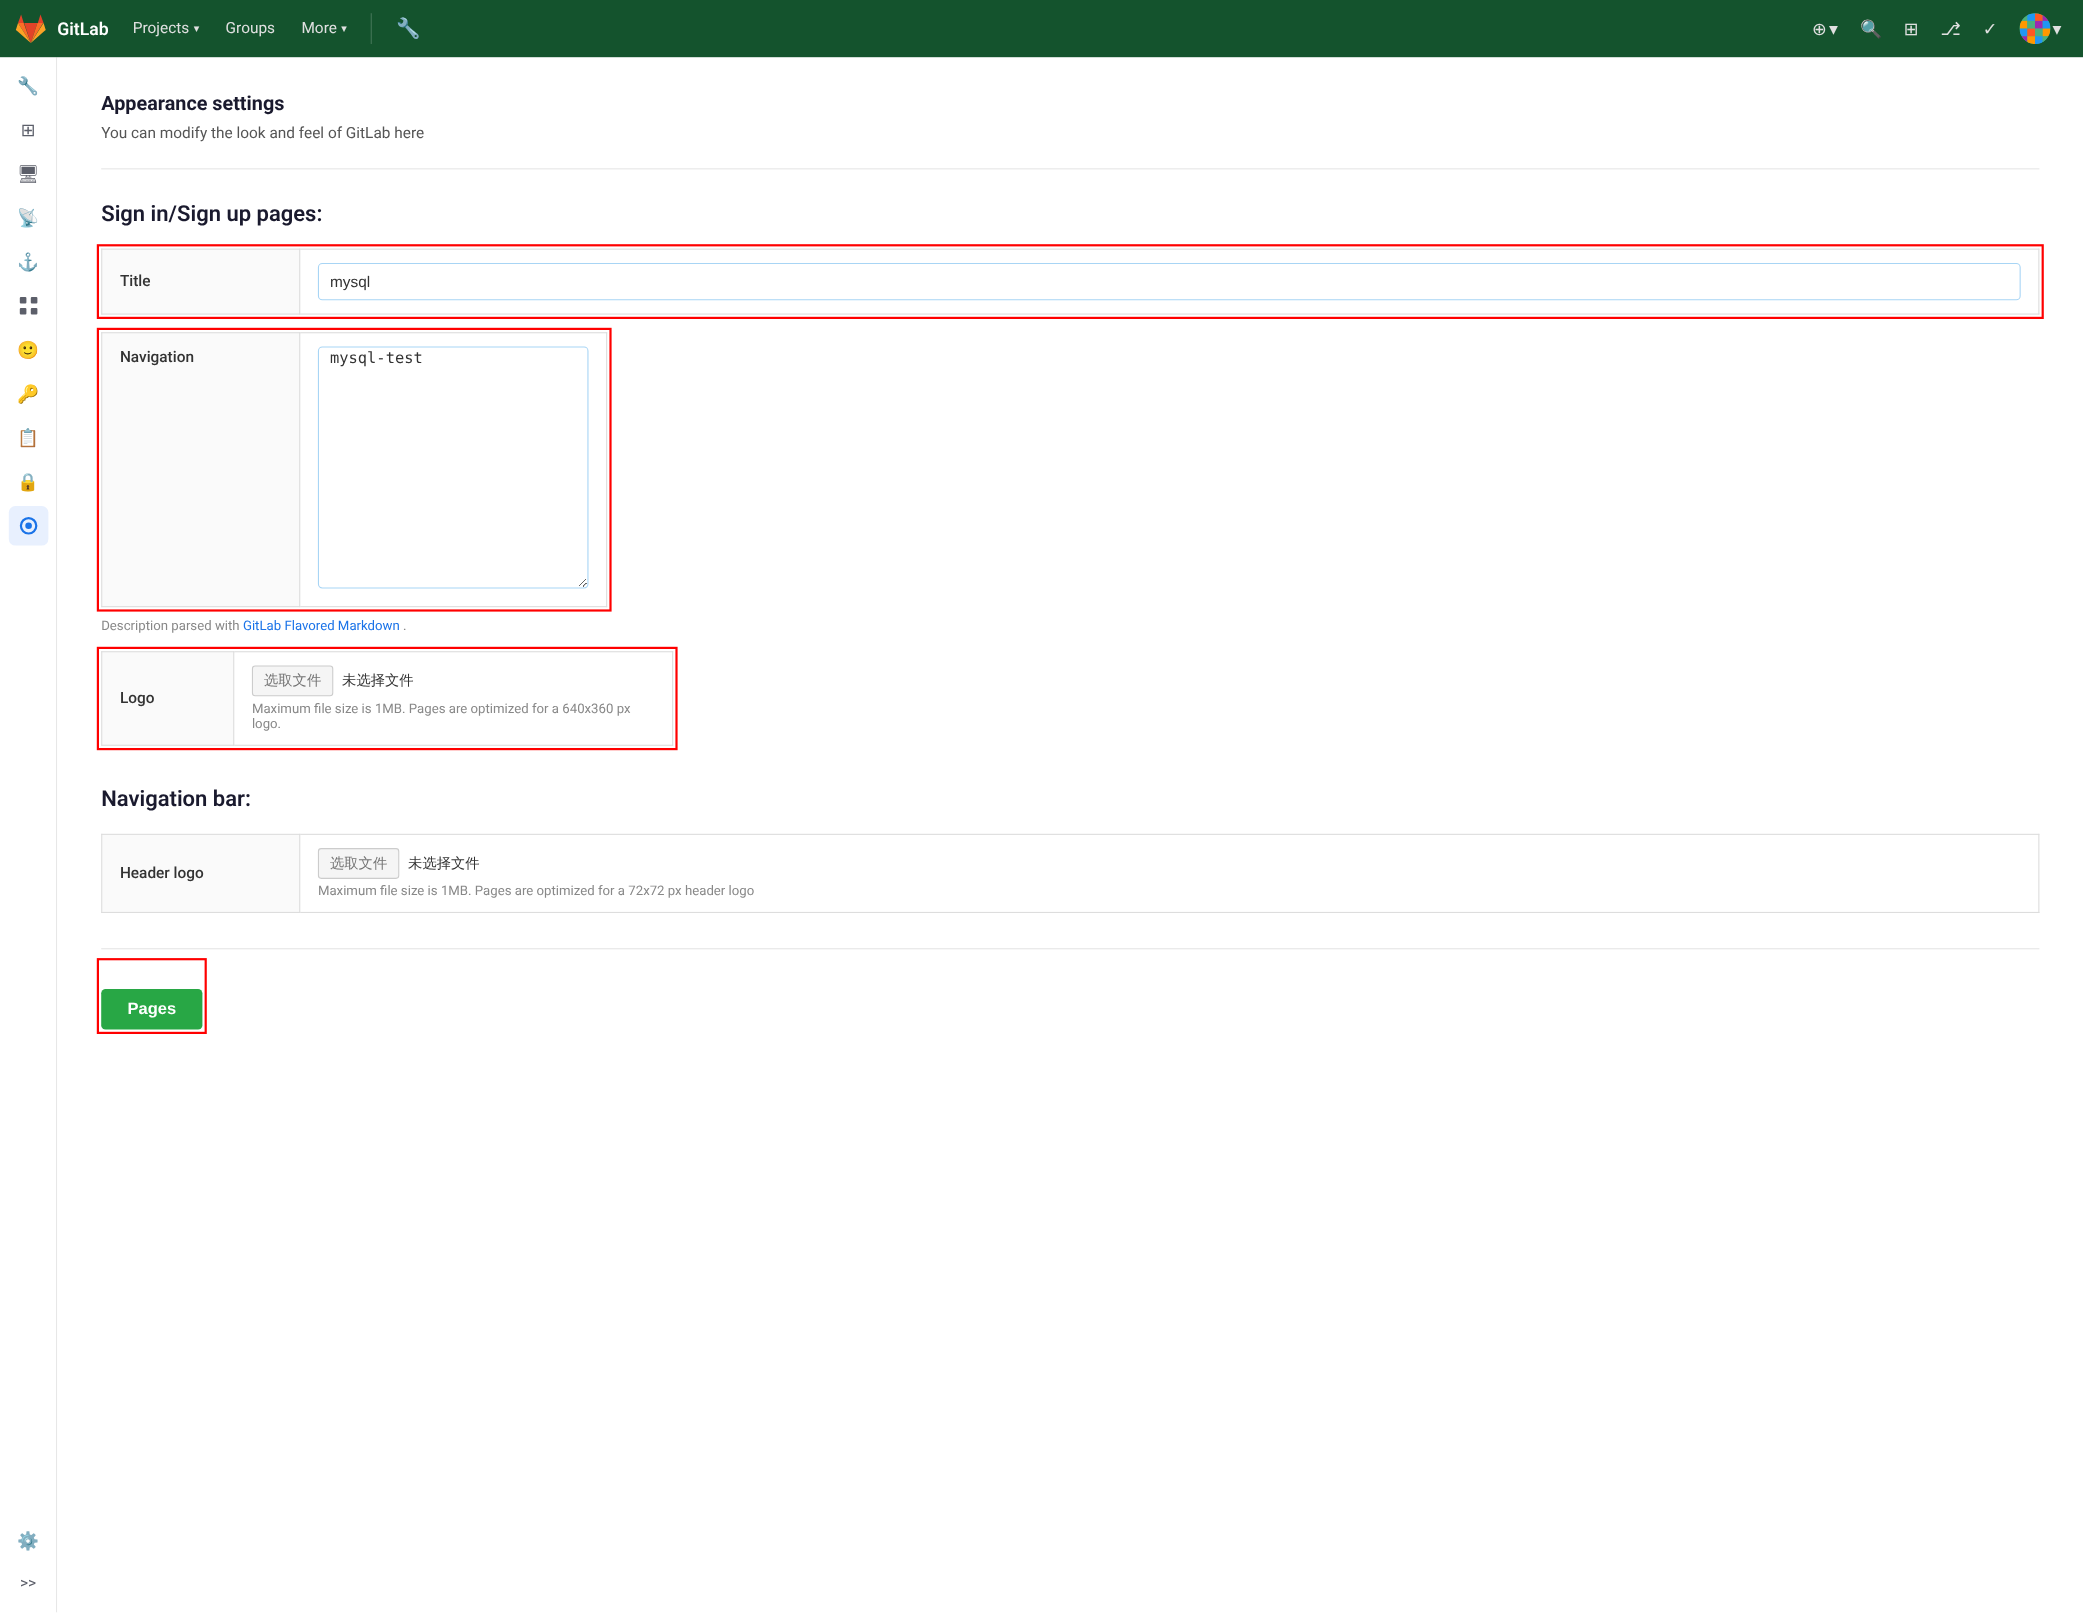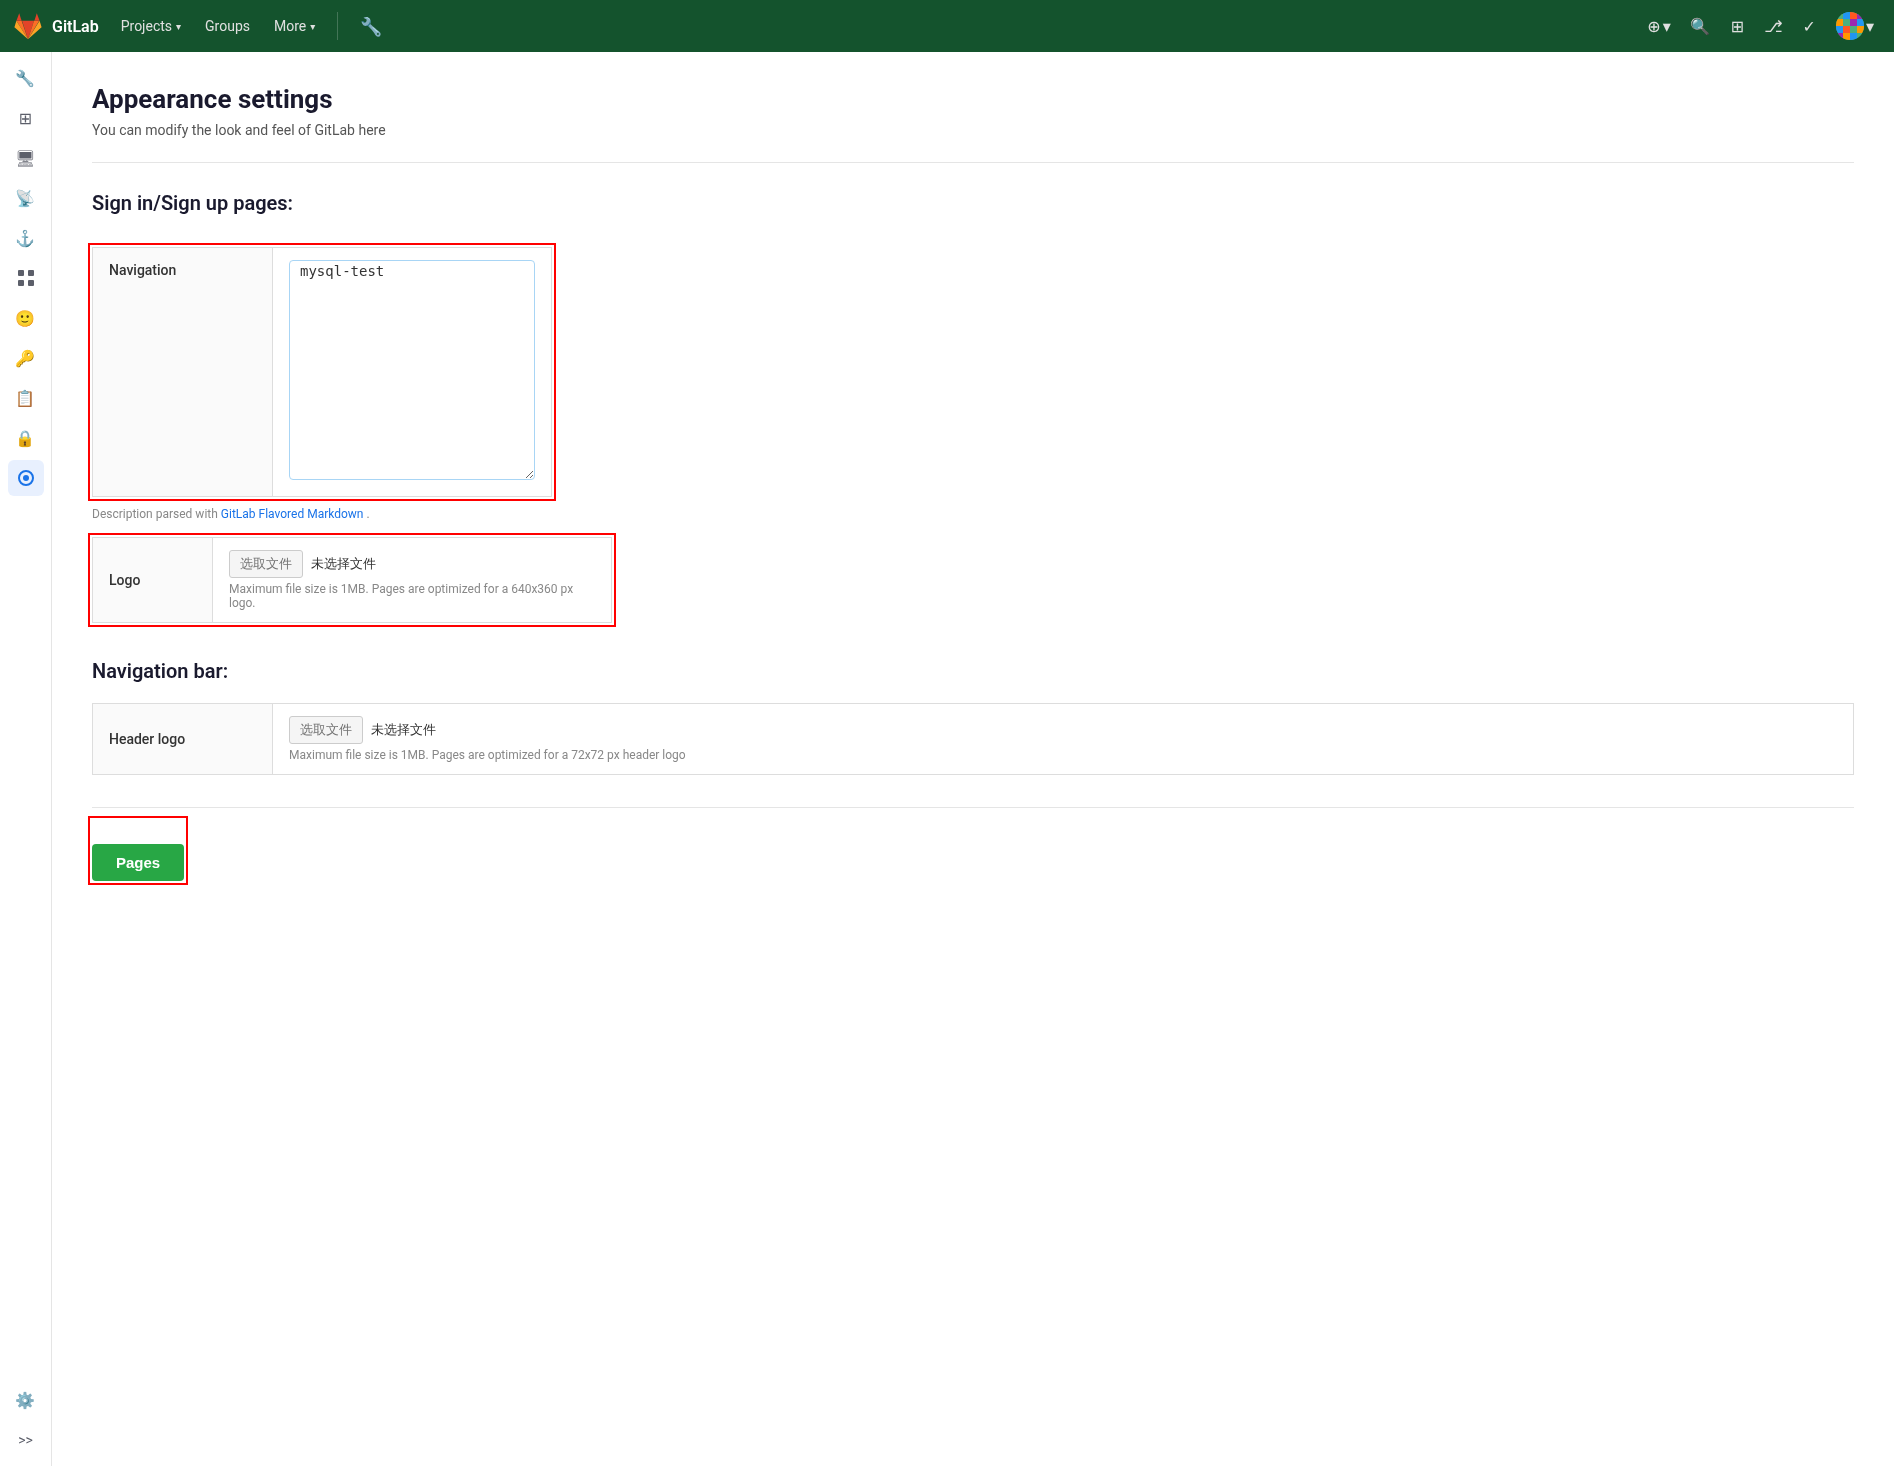--- a/index.html
+++ b/index.html
@@ -126,21 +126,21 @@
 
     
     .content-area {
       flex: 1;
       overflow-y: auto;
       padding: 32px 40px;
       background: #fff;
     }
 
     .page-title {
-      font-size: 26px;
+      font-size: 18px;
       font-weight: 700;
       color: #1a1a2e;
       margin-bottom: 8px;
     }
     .page-subtitle {
       font-size: 14px;
       color: #555;
       margin-bottom: 24px;
     }
 
@@ -379,20 +379,34 @@
   <div class="content-area">
 
     <h1 class="page-title">Appearance settings</h1>
     <p class="page-subtitle">You can modify the look and feel of GitLab here</p>
 
     <hr class="section-divider">
 
     <h2 class="section-title">Sign in/Sign up pages:</h2>
 
     
+    <div class="highlight-box" style="display:inline-block; width:100%; margin-bottom: 0;">
+      <table class="form-table">
+        <tbody>
+            <tr>
+          <td class="label-cell">
+            <span>Title</span>
+          </td>
+          <td class="input-cell">
+            <input type="text" class="form-input" value="mysql" style="">
+          </td>
+        </tr>
+      </tbody>
+        </table>
+    </div>
 
     
     <div class="highlight-box" style="margin-top: 12px; display: inline-block; width: 460px;">
       <table class="form-table" style="width:100%;">
         <tbody>
             <tr>
           <td class="label-cell" style="width:180px; vertical-align: top; padding-top: 14px;">
             <span>Navigation</span>
           </td>
           <td class="input-cell">

